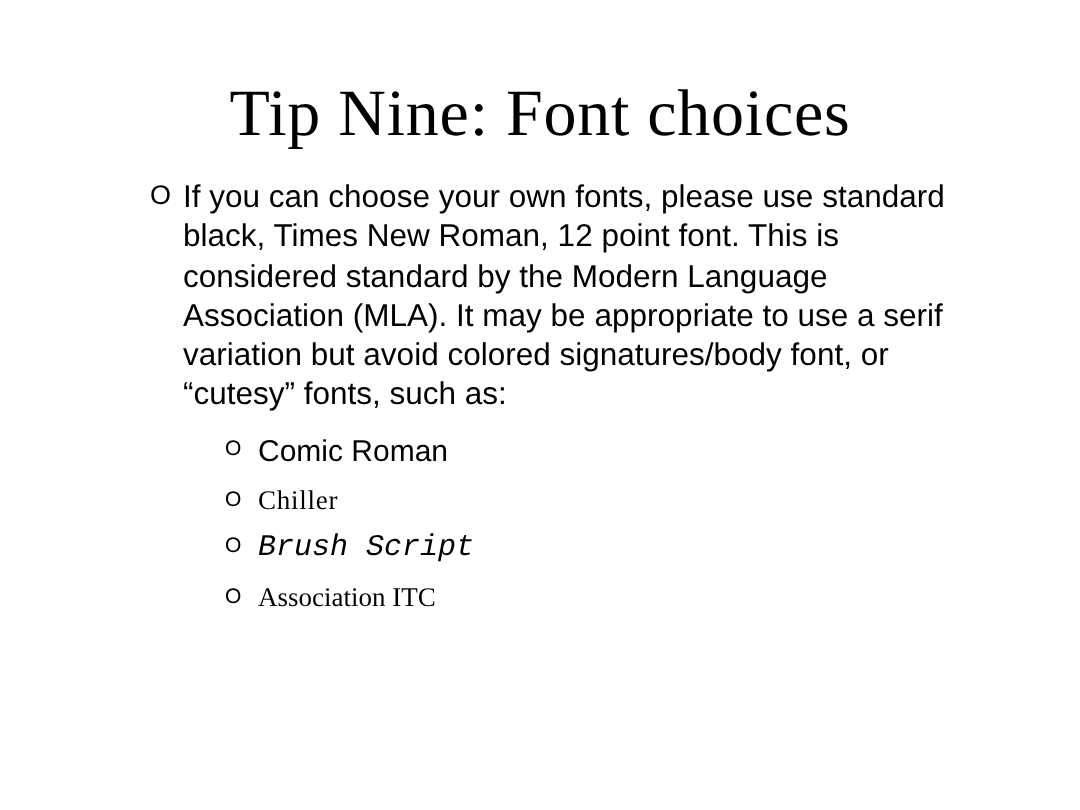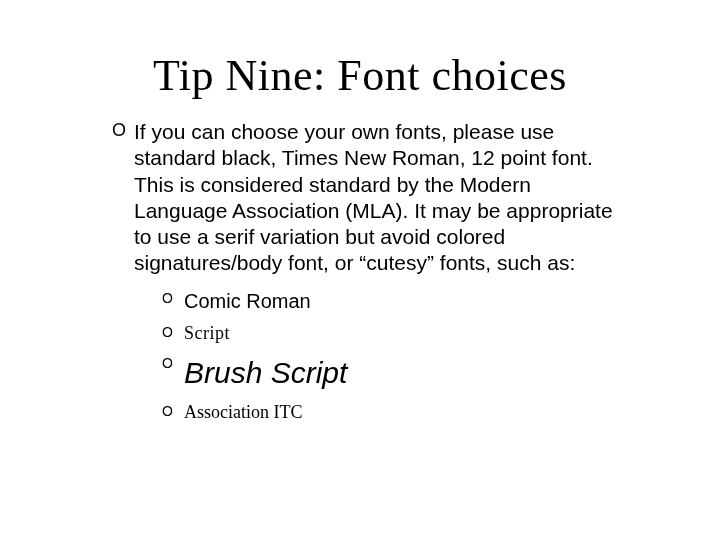--- a/index.html
+++ b/index.html
@@ -20,21 +20,21 @@
   }
   .title {
     font-family: "Times New Roman", Times, serif;
     font-size: 44px;
     font-weight: 400;
     text-align: center;
     margin: 10px 0 18px 0;
     letter-spacing: 0.5px;
   }
   .body-list {
-    margin: 12px;
+    margin: 0;
     padding: 0 10px 0 30px;
     list-style: none;
   }
   .body-list > li {
     position: relative;
     font-size: 21px;
     line-height: 1.25;
     padding-left: 22px;
   }
   .body-list > li::before {
@@ -68,22 +68,22 @@
   .font-comic {
     font-family: "Comic Sans MS", "Comic Sans", cursive, sans-serif;
     font-size: 20px;
   }
   .font-chiller {
     font-family: "Chiller", "Papyrus", fantasy, serif;
     font-size: 18px;
     letter-spacing: 0.5px;
   }
   .font-brush {
-    font-family: Liberation Sans, sans-serif;
-    font-size: 30px;
+    font-family: Liberation Mono, monospace;
+    font-size: 20px;
     font-style: italic;
   }
   .font-blackadder {
     font-family: "Blackadder ITC", cursive, serif;
     font-size: 18px;
   }
 </style>
 </head>
 <body>
 
@@ -93,21 +93,21 @@
 
   <ul class="body-list">
     <li>
       <span>If you can choose your own fonts, please use standard black, Times New Roman, 12 point font. This is considered standard by the Modern Language Association (MLA). It may be appropriate to use a serif variation but avoid colored signatures/body font, or “cutesy” fonts, such as:</span>
 
       <ul class="sub-list">
         <li>
           <span class="font-comic">Comic Roman</span>
         </li>
         <li>
-          <span class="font-chiller">Script</span>
+          <span class="font-chiller">Chiller</span>
         </li>
         <li>
           <span class="font-brush">Brush Script</span>
         </li>
         <li>
           <span class="font-blackadder">Association ITC</span>
         </li>
       </ul>
     </li>
   </ul>

